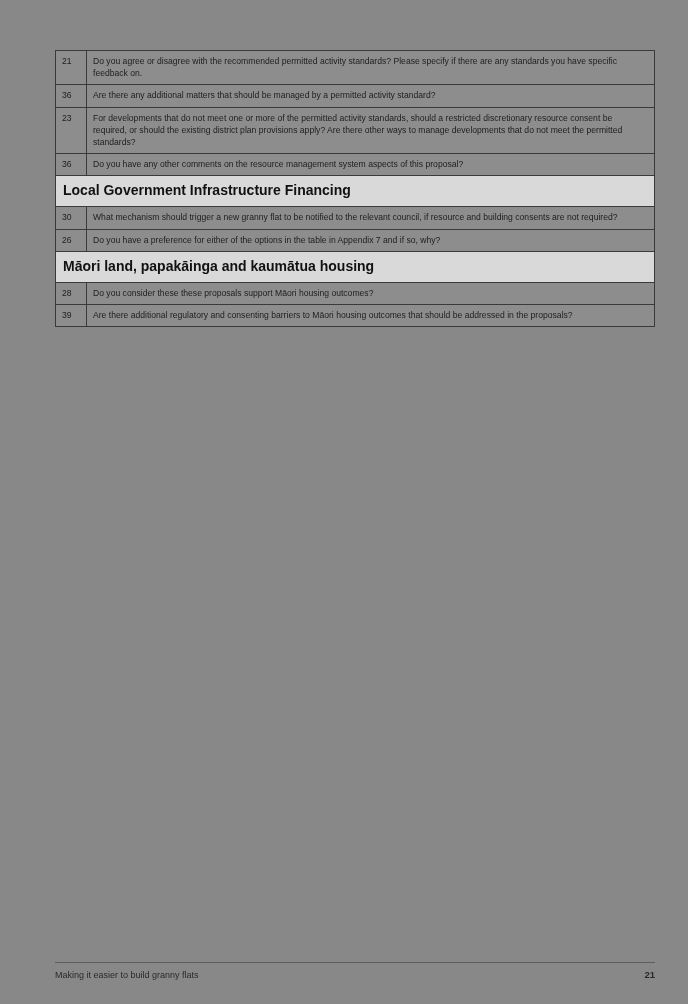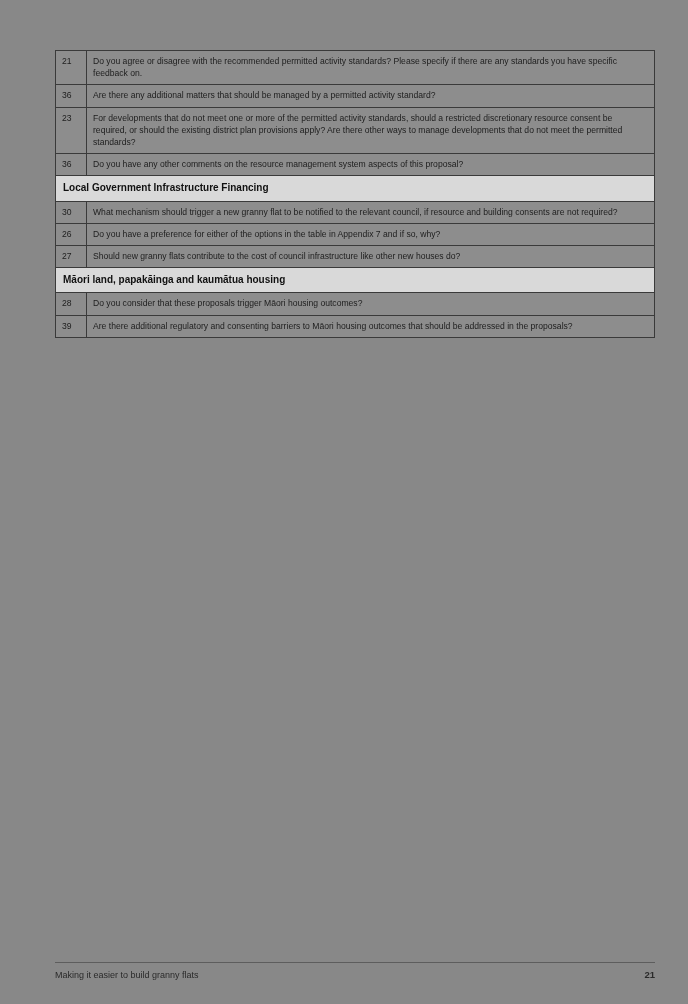--- a/index.html
+++ b/index.html
@@ -44,21 +44,21 @@
   td.numcell {
     width: 18px;
     text-align: left;
     padding-left: 7px;
     padding-right: 2px;
     color: #1d1d1d;
   }
   tr.section td {
     background: #d9d9d9;
     font-weight: bold;
-    font-size: 10px;
+    font-size: 14px;
     color: #111;
     padding: 5px 13px 5px 7px;
   }
   .footer {
     position: absolute;
     left: 55px;
     top: 962px;
     width: 600px;
     border-top: 1px solid #5d5d5d;
     padding-top: 6px;
@@ -109,32 +109,28 @@
         <tr>
           <td class="numcell">30</td>
           <td>What mechanism should trigger a new granny flat to be notified to the relevant council, if resource and building consents are not required?</td>
         </tr>
 
         <tr>
           <td class="numcell">26</td>
           <td>Do you have a preference for either of the options in the table in Appendix 7 and if so, why?</td>
         </tr>
 
-        <tr>
-          <td class="numcell">27</td>
-          <td>Should new granny flats contribute to the cost of council infrastructure like other new houses do?</td>
-        </tr>
 
         <tr class="section">
           <td colspan="2">Māori land, papakāinga and kaumātua housing</td>
         </tr>
 
         <tr>
           <td class="numcell">28</td>
-          <td>Do you consider that these proposals trigger Māori housing outcomes?</td>
+          <td>Do you consider these these proposals support Māori housing outcomes?</td>
         </tr>
 
         <tr>
           <td class="numcell">39</td>
           <td>Are there additional regulatory and consenting barriers to Māori housing outcomes that should be addressed in the proposals?</td>
         </tr>
 
       </tbody>
     </table>
   </div>

